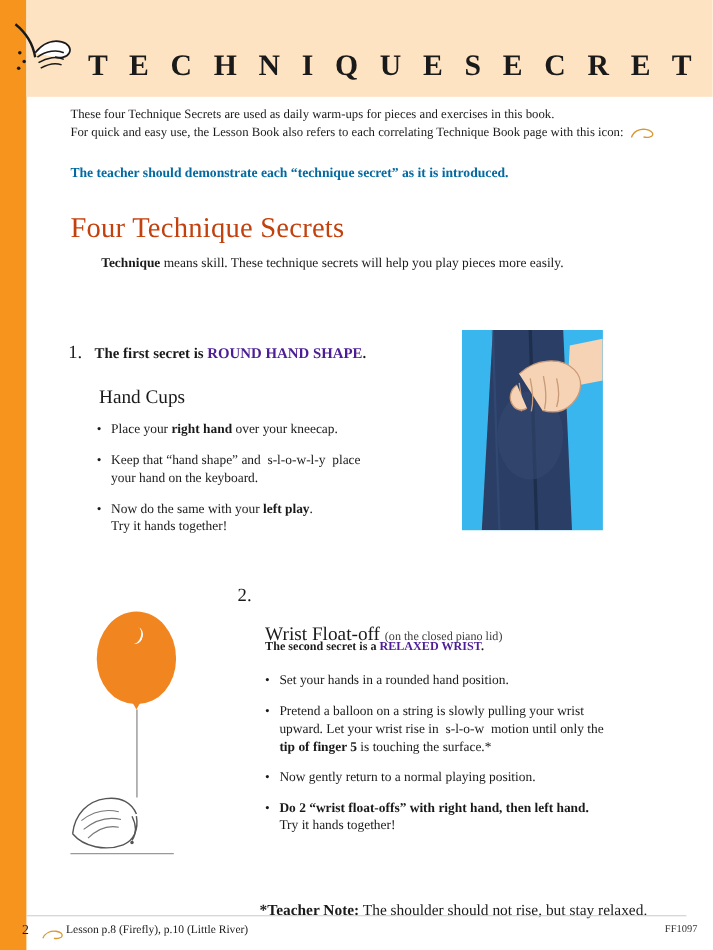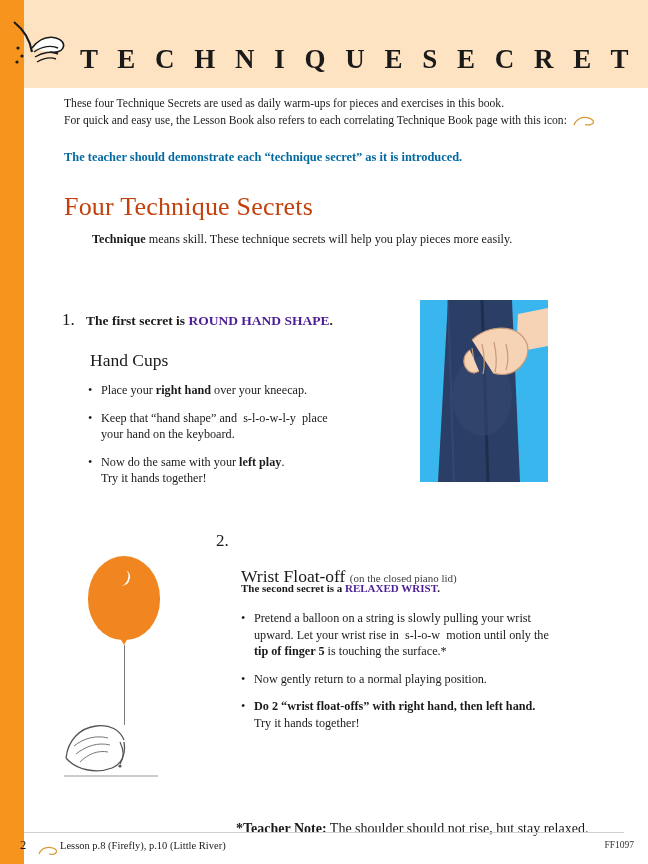--- a/index.html
+++ b/index.html
@@ -325,20 +325,23 @@
 <div class="secret2-line">
   <span>The second secret is a </span><span class="red">RELAXED WRIST</span><span>.</span>
 </div>
 <div class="sub-head-2">
   <span>Wrist Float-off</span>
   <span class="paren">(on the closed piano lid)</span>
 </div>
 
 <div class="bullets-2">
   <div class="bullet">
+    Set your hands in a rounded hand position.
+  </div>
+  <div class="bullet">
     Pretend a balloon on a string is slowly pulling your wrist<br>
     upward. Let your wrist rise in&nbsp; s-l-o-w&nbsp; motion until only the<br>
     <b>tip of finger 5</b> is touching the surface.*
   </div>
   <div class="bullet">
     Now gently return to a normal playing position.
   </div>
   <div class="bullet">
     <b>Do 2 “wrist float-offs” with right hand, then left hand.</b><br>
     Try it hands together!

